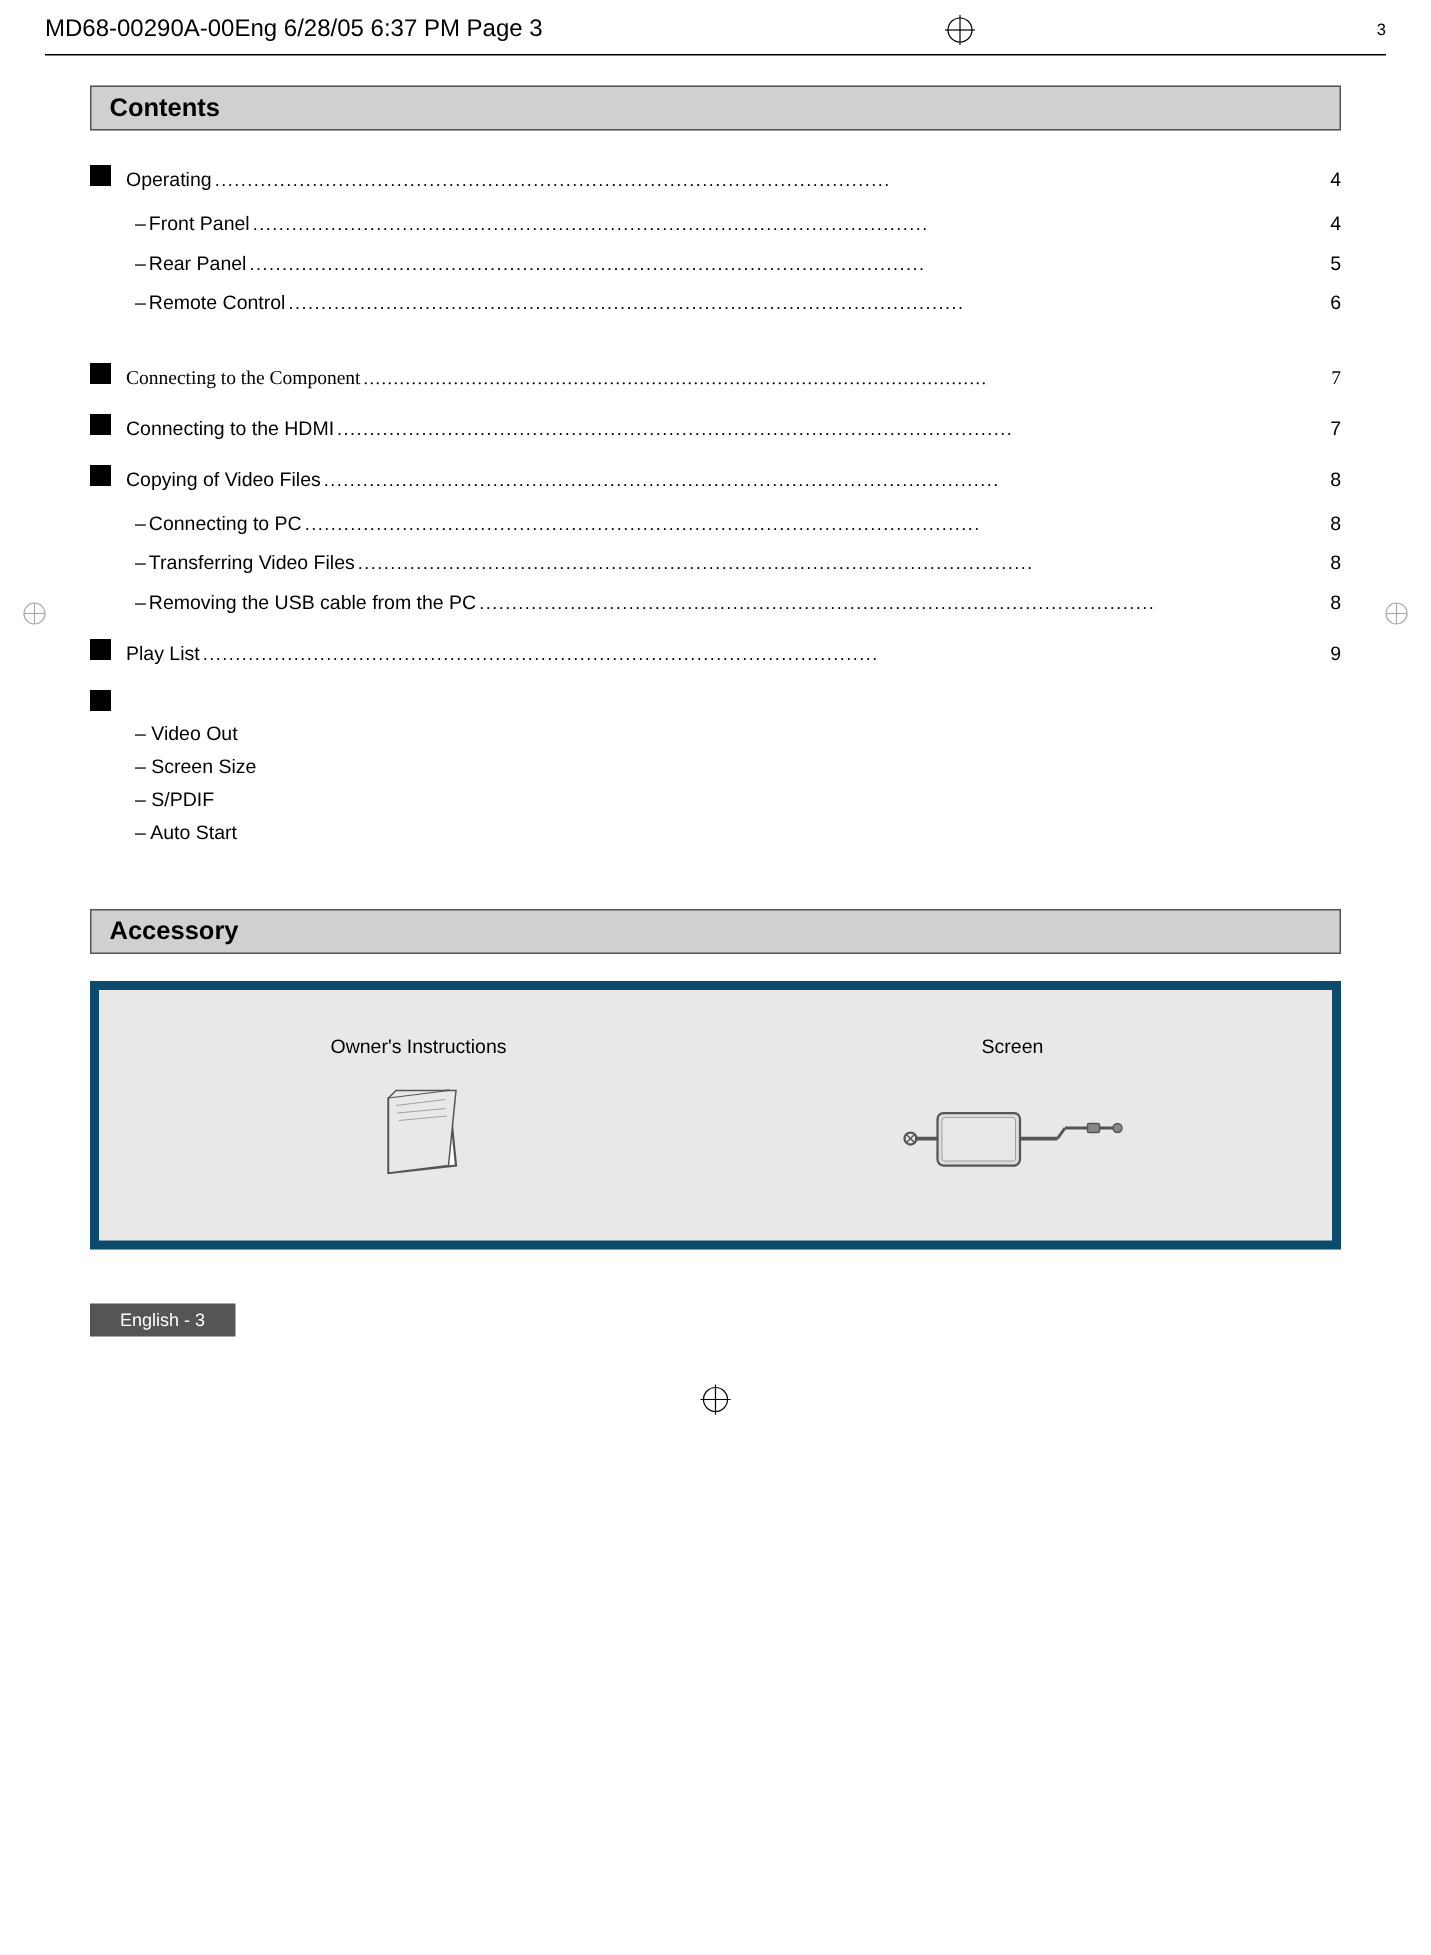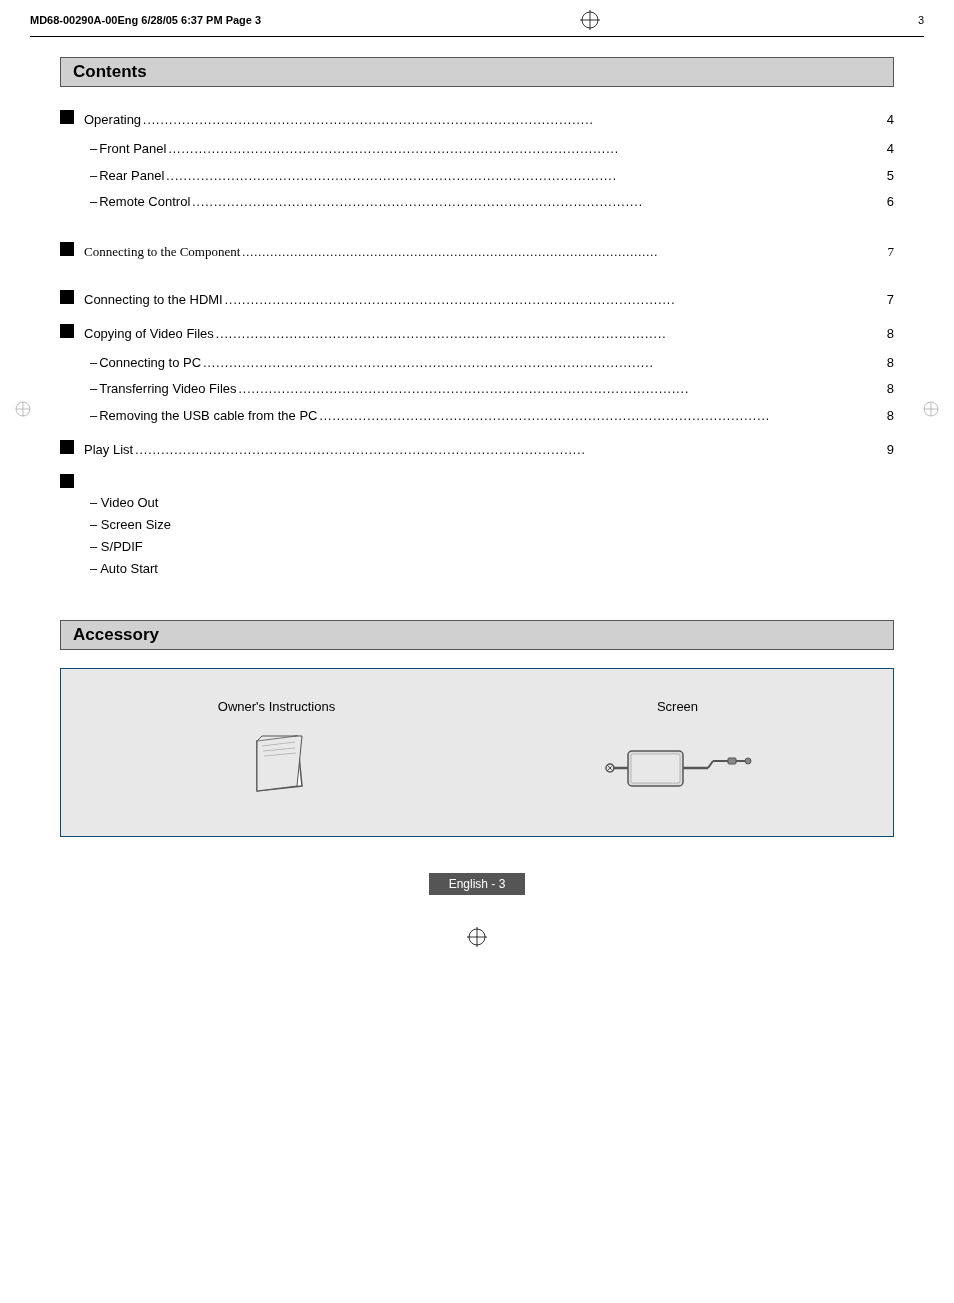--- a/index.html
+++ b/index.html
@@ -25,22 +25,21 @@
     .header-bar {
       display: flex;
       align-items: center;
       padding: 8px 30px 4px 30px;
       font-size: 11px;
       color: #000;
       border-bottom: none;
       position: relative;
     }
     .header-text {
-      font-size: 11px;
-      font-weight: bold;
+      font-size: 16px;
     }
     .header-line {
       border-top: 1px solid #000;
       margin: 0 30px;
     }
 
     .page-content {
       padding: 20px 60px 20px 60px;
     }
 
@@ -139,21 +138,21 @@
       content: '– ';
     }
 
     
     .accessory-section {
       margin-top: 4px;
     }
 
     .accessory-box {
       background: #e8e8e8;
-      border: 1px solid #0c4a6e;
+      border: 6px solid #0c4a6e;
       padding: 30px 20px 30px 20px;
       margin-top: 18px;
     }
 
     .accessory-grid {
       display: grid;
       grid-template-columns: 1fr 1fr;
       gap: 30px 10px;
     }
 
@@ -173,21 +172,20 @@
     .accessory-image {
       width: 160px;
       height: 80px;
       display: flex;
       align-items: center;
       justify-content: center;
     }
 
     
     .footer {
-      text-align: center;
       margin-top: 30px;
       padding: 6px 0;
     }
 
     .footer-badge {
       display: inline-block;
       background: #555;
       color: #fff;
       padding: 4px 20px;
       font-size: 12px;
@@ -269,21 +267,21 @@
 
         <li class="toc-item" style="margin-top:22px;font-family:Liberation Serif, serif;">
           <span class="toc-bullet"></span>
           <span class="toc-label">
             <span>Connecting to the Component </span>
             <span class="toc-dots"></span>
             <span class="toc-page">7</span>
           </span>
         </li>
 
-        <li class="toc-item" style="margin-top:20px;justify-content:flex-end;">
+        <li class="toc-item" style="margin-top:6px;justify-content:flex-end;">
           <span class="toc-bullet"></span>
           <span class="toc-label">
             <span>Connecting to the HDMI </span>
             <span class="toc-dots"></span>
             <span class="toc-page">7</span>
           </span>
         </li>
 
         <li class="toc-item" style="margin-top:6px;">
           <span class="toc-bullet"></span>

